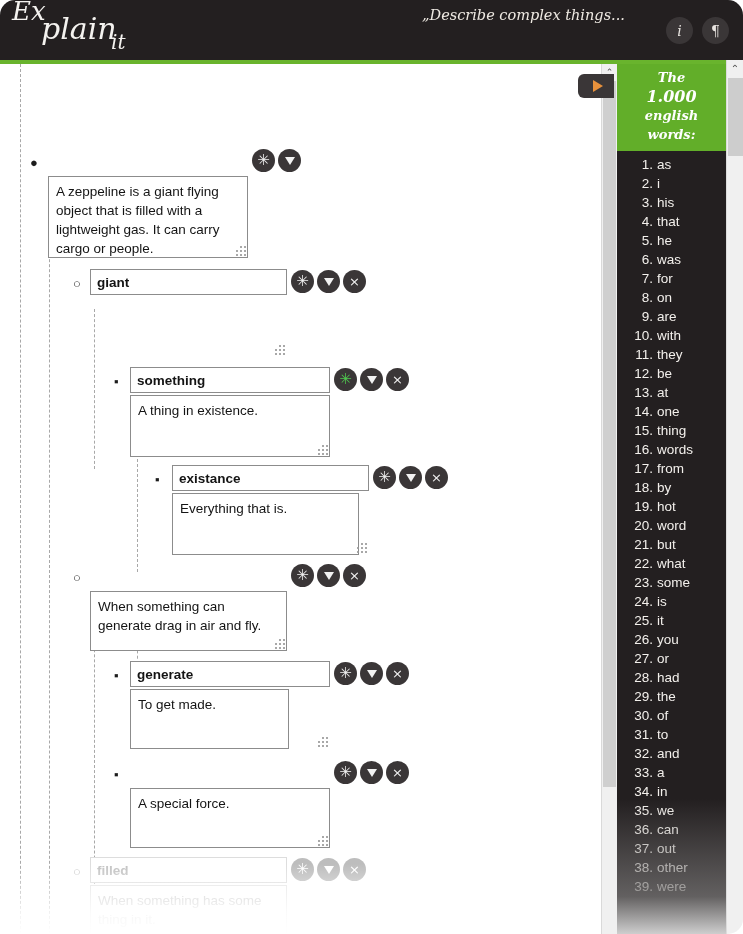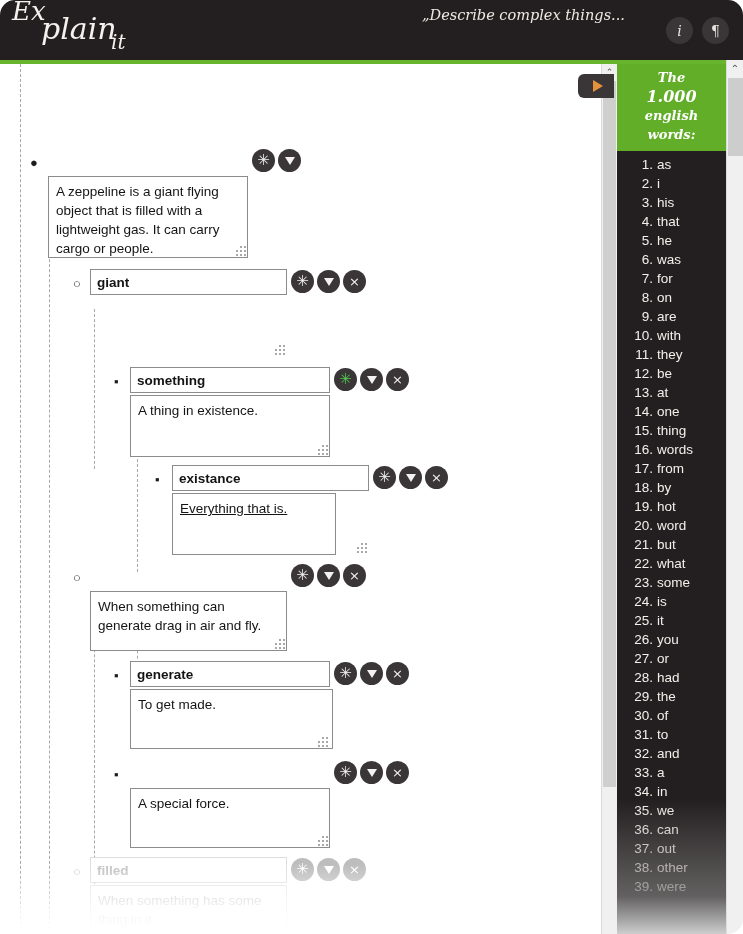--- a/index.html
+++ b/index.html
@@ -377,21 +377,21 @@
           <input class="word-input" value="existance" style="left: 172px; top: 401px; width: 197px; pointer-events: auto;">
           <button class="rbtn" style="left: 373px; top: 402px; pointer-events: auto;">
             <span class="star">✳</span>
           </button>
           <button class="rbtn" style="left: 399px; top: 402px; pointer-events: auto;">
             <span class="tri"></span>
           </button>
           <button class="rbtn" style="left: 425px; top: 402px; pointer-events: auto;">
             <span class="xs">×</span>
           </button>
-          <textarea class="desc-area" style="left: 172px; top: 429px; width: 164px; height: 62px; pointer-events: auto; text-decoration: underline;">Everything that is.</textarea>
+          <textarea class="desc-area" style="left: 172px; top: 429px; width: 187px; height: 62px; pointer-events: auto;">Everything that is.</textarea>
           <div class="grip" style="left: 357px; top: 479px;">
             <i style="left: 4px; top: 0px;"></i>
             <i style="left: 8px; top: 0px;"></i>
             <i style="left: 0px; top: 4px;"></i>
             <i style="left: 4px; top: 4px;"></i>
             <i style="left: 8px; top: 4px;"></i>
             <i style="left: 4px; top: 8px;"></i>
             <i style="left: 8px; top: 8px;"></i>
             <i style="left: 0px; top: 8px;"></i>
           </div>
@@ -424,21 +424,21 @@
           <input class="word-input" value="generate" style="left: 130px; top: 597px; width: 200px; pointer-events: auto;">
           <button class="rbtn" style="left: 334px; top: 598px; pointer-events: auto;">
             <span class="star">✳</span>
           </button>
           <button class="rbtn" style="left: 360px; top: 598px; pointer-events: auto;">
             <span class="tri"></span>
           </button>
           <button class="rbtn" style="left: 386px; top: 598px; pointer-events: auto;">
             <span class="xs">×</span>
           </button>
-          <textarea class="desc-area" style="left: 130px; top: 625px; width: 203px; height: 60px; pointer-events: auto;">To get made.</textarea>
+          <textarea class="desc-area" style="left: 130px; top: 625px; width: 159px; height: 60px; pointer-events: auto;">To get made.</textarea>
           <div class="grip" style="left: 318px; top: 673px;">
             <i style="left: 4px; top: 0px;"></i>
             <i style="left: 8px; top: 0px;"></i>
             <i style="left: 0px; top: 4px;"></i>
             <i style="left: 4px; top: 4px;"></i>
             <i style="left: 8px; top: 4px;"></i>
             <i style="left: 4px; top: 8px;"></i>
             <i style="left: 8px; top: 8px;"></i>
             <i style="left: 0px; top: 8px;"></i>
           </div>

